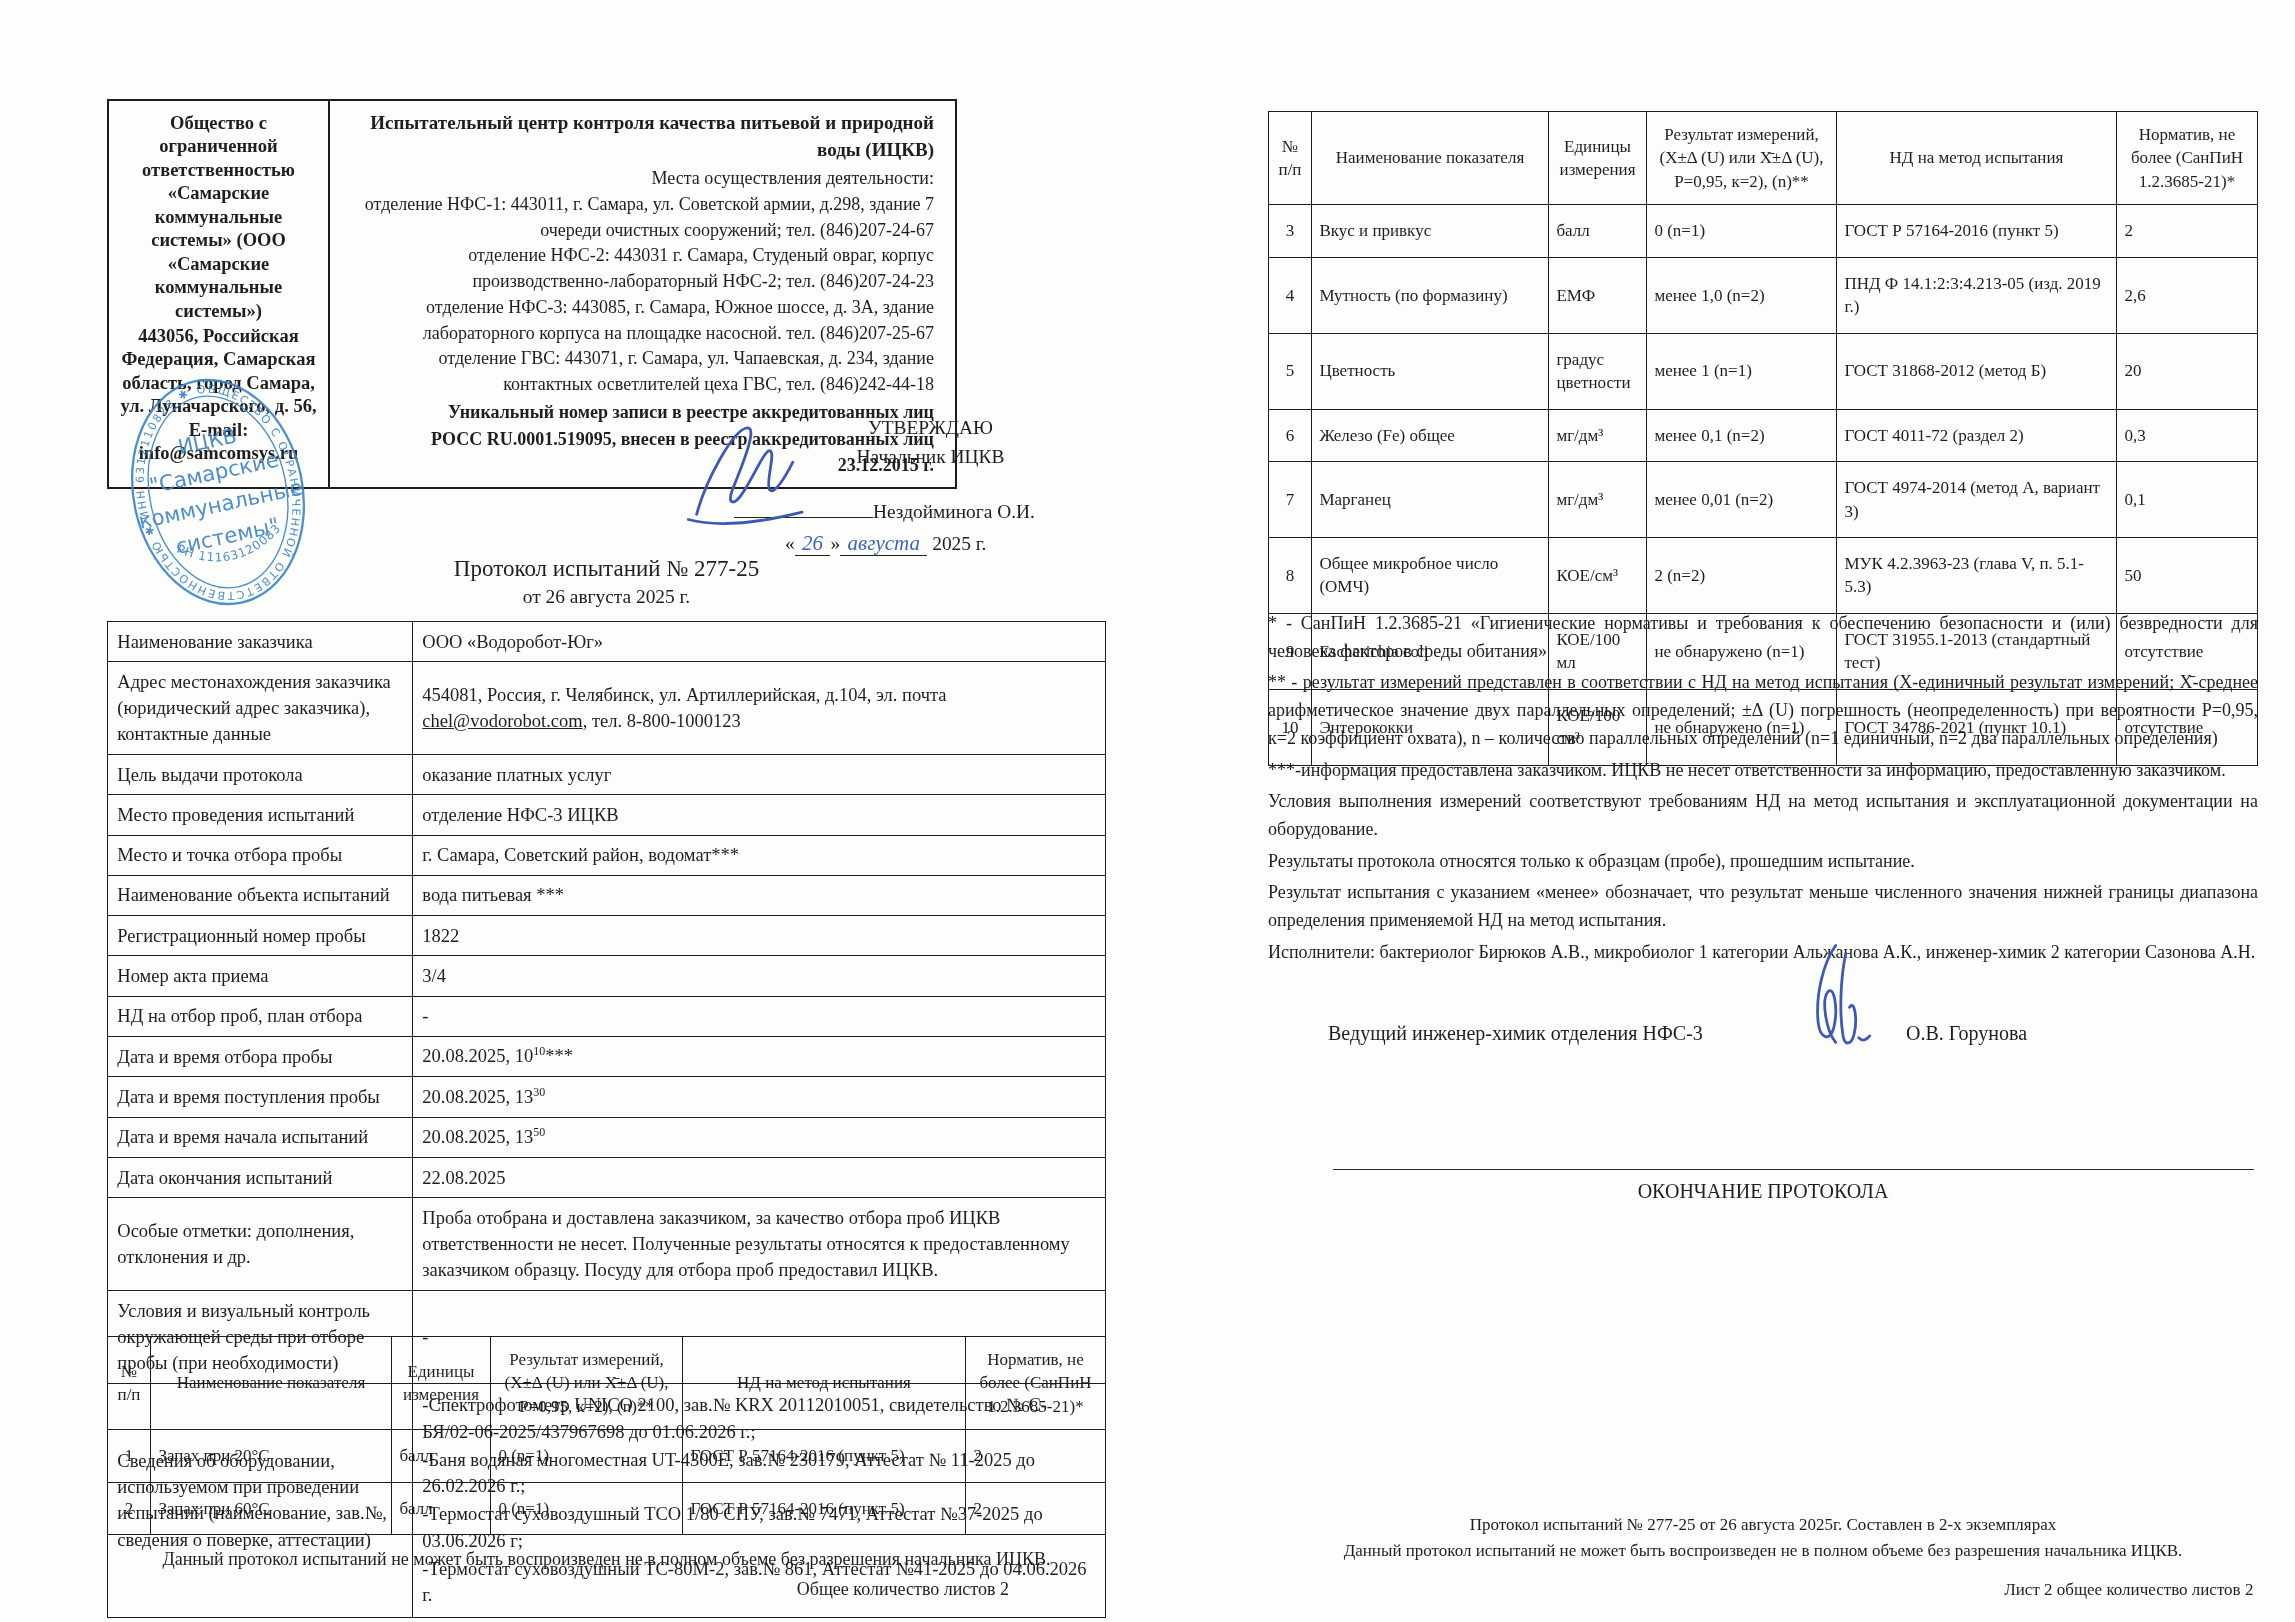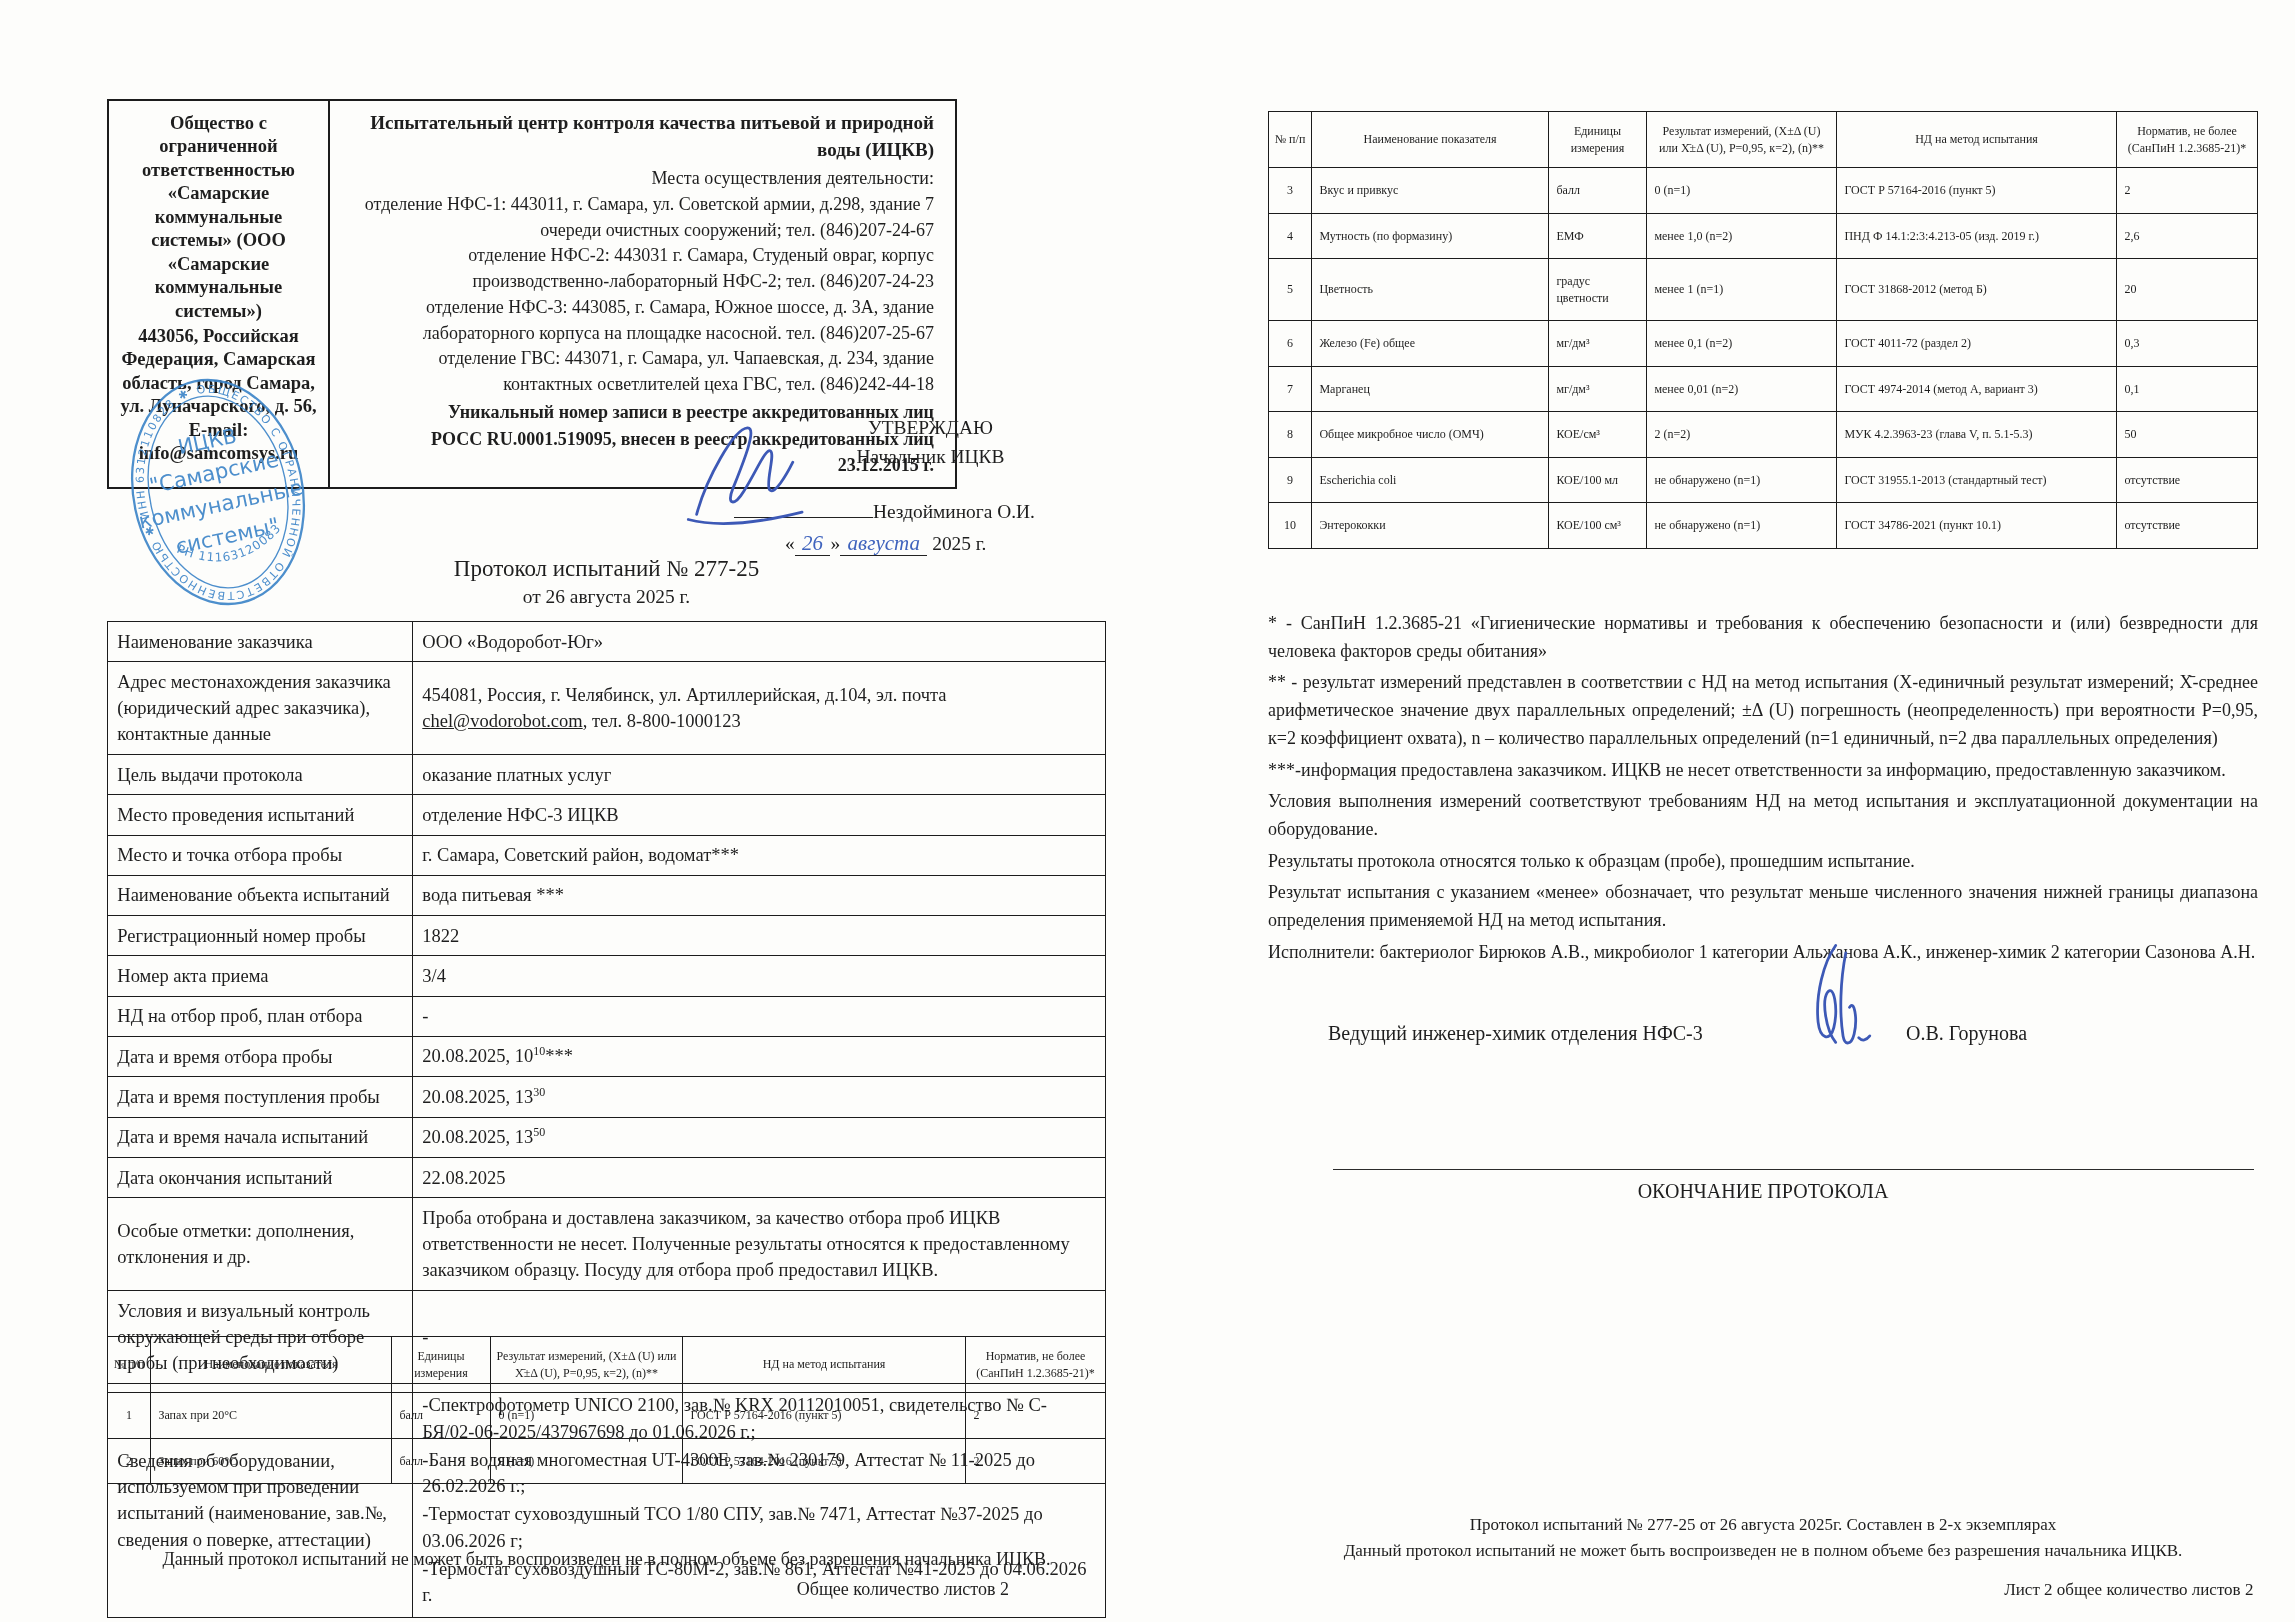--- a/index.html
+++ b/index.html
@@ -47,21 +47,21 @@
   
   table{border-collapse:collapse;}
   .tbl td,.tbl th{border:1.9px solid #1c1c1c;}
   .details{position:absolute;top:556px;left:0;width:999px;font-size:18.5px;table-layout:fixed;}
   .details td{padding:6.5px 9.3px;line-height:1.42;vertical-align:middle;word-wrap:break-word;}
   .details td.lbl{width:296px;}
   .details .eq{margin:1.9px 0;}
   .details sup{font-size:12px;}
   .u{text-decoration:underline;}
 
-  .tbl-res{width:100%;font-size:12px;table-layout:fixed;}
+  .tbl-res{width:100%;font-size:17px;table-layout:fixed;}
   .tbl-res th{font-weight:400;text-align:center;padding:11px 4.6px;line-height:1.38;vertical-align:middle;word-wrap:break-word;}
   .tbl-res td{padding:14px 7.4px;line-height:1.38;vertical-align:middle;word-wrap:break-word;}
   .tbl-res td.cn{text-align:center;padding-left:1.9px;padding-right:1.9px;}
   .res1{position:absolute;top:1271px;left:0;width:999px;}
   .res2{position:absolute;top:0;left:0;width:990px;}
 
   .pfoot1{position:absolute;top:1481px;left:0;width:999px;font-size:18px;line-height:1.5;}
   .pfoot1 .fl1{text-align:center;}
   .pfoot1 .fl2{text-align:right;padding-right:97px;margin-top:2.8px;}
 

